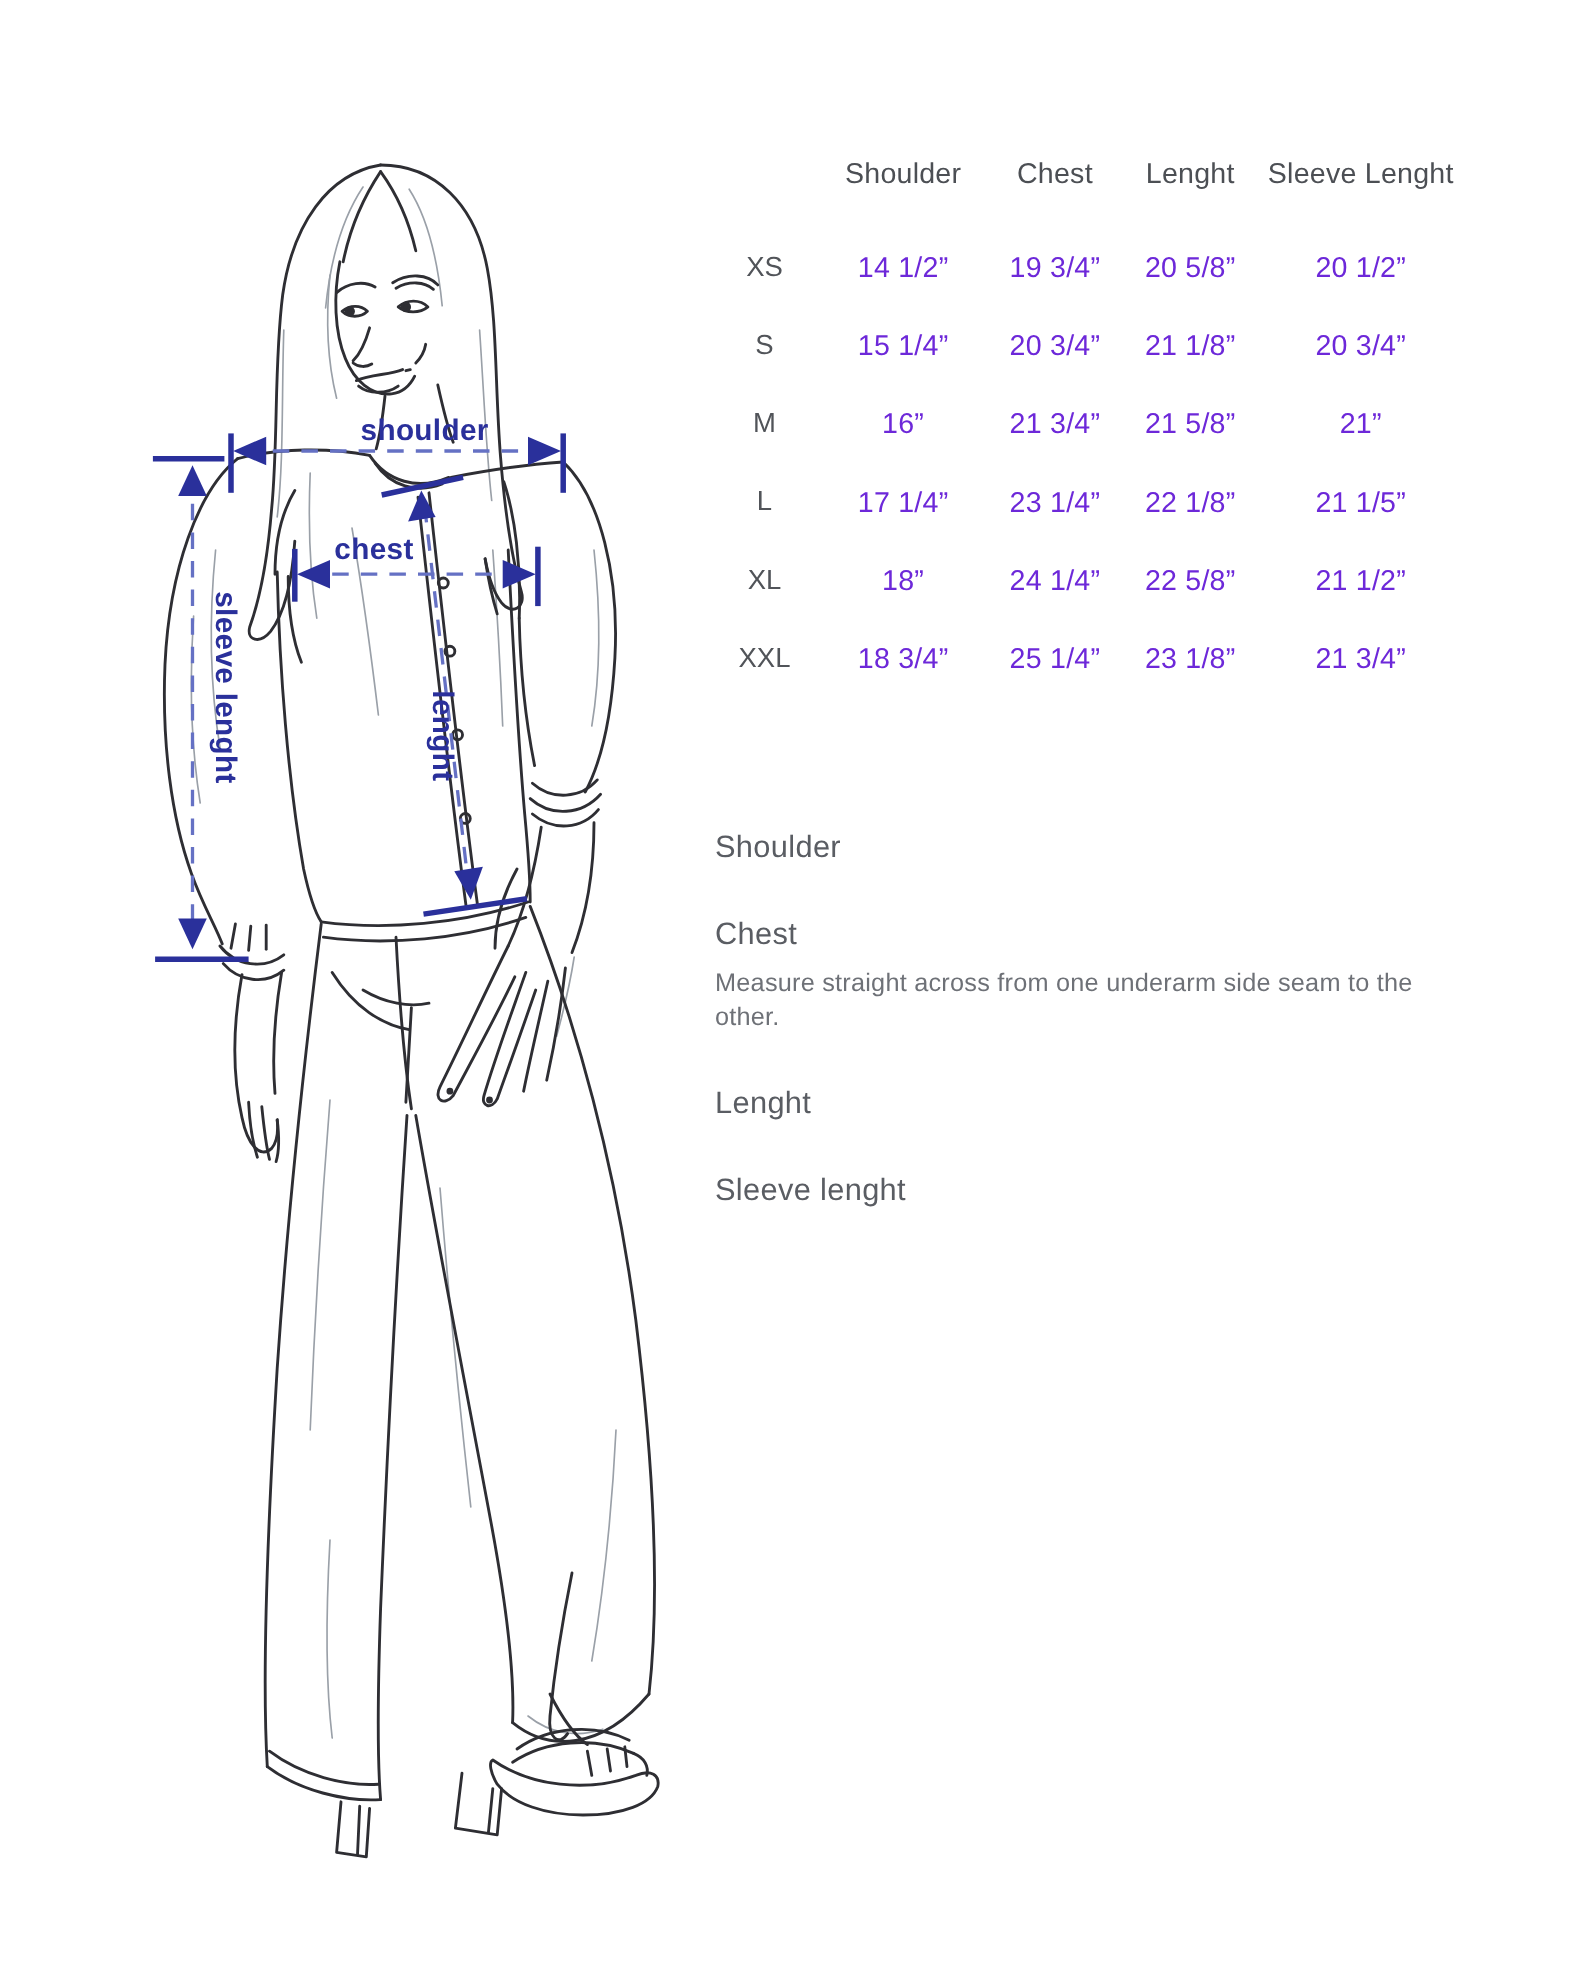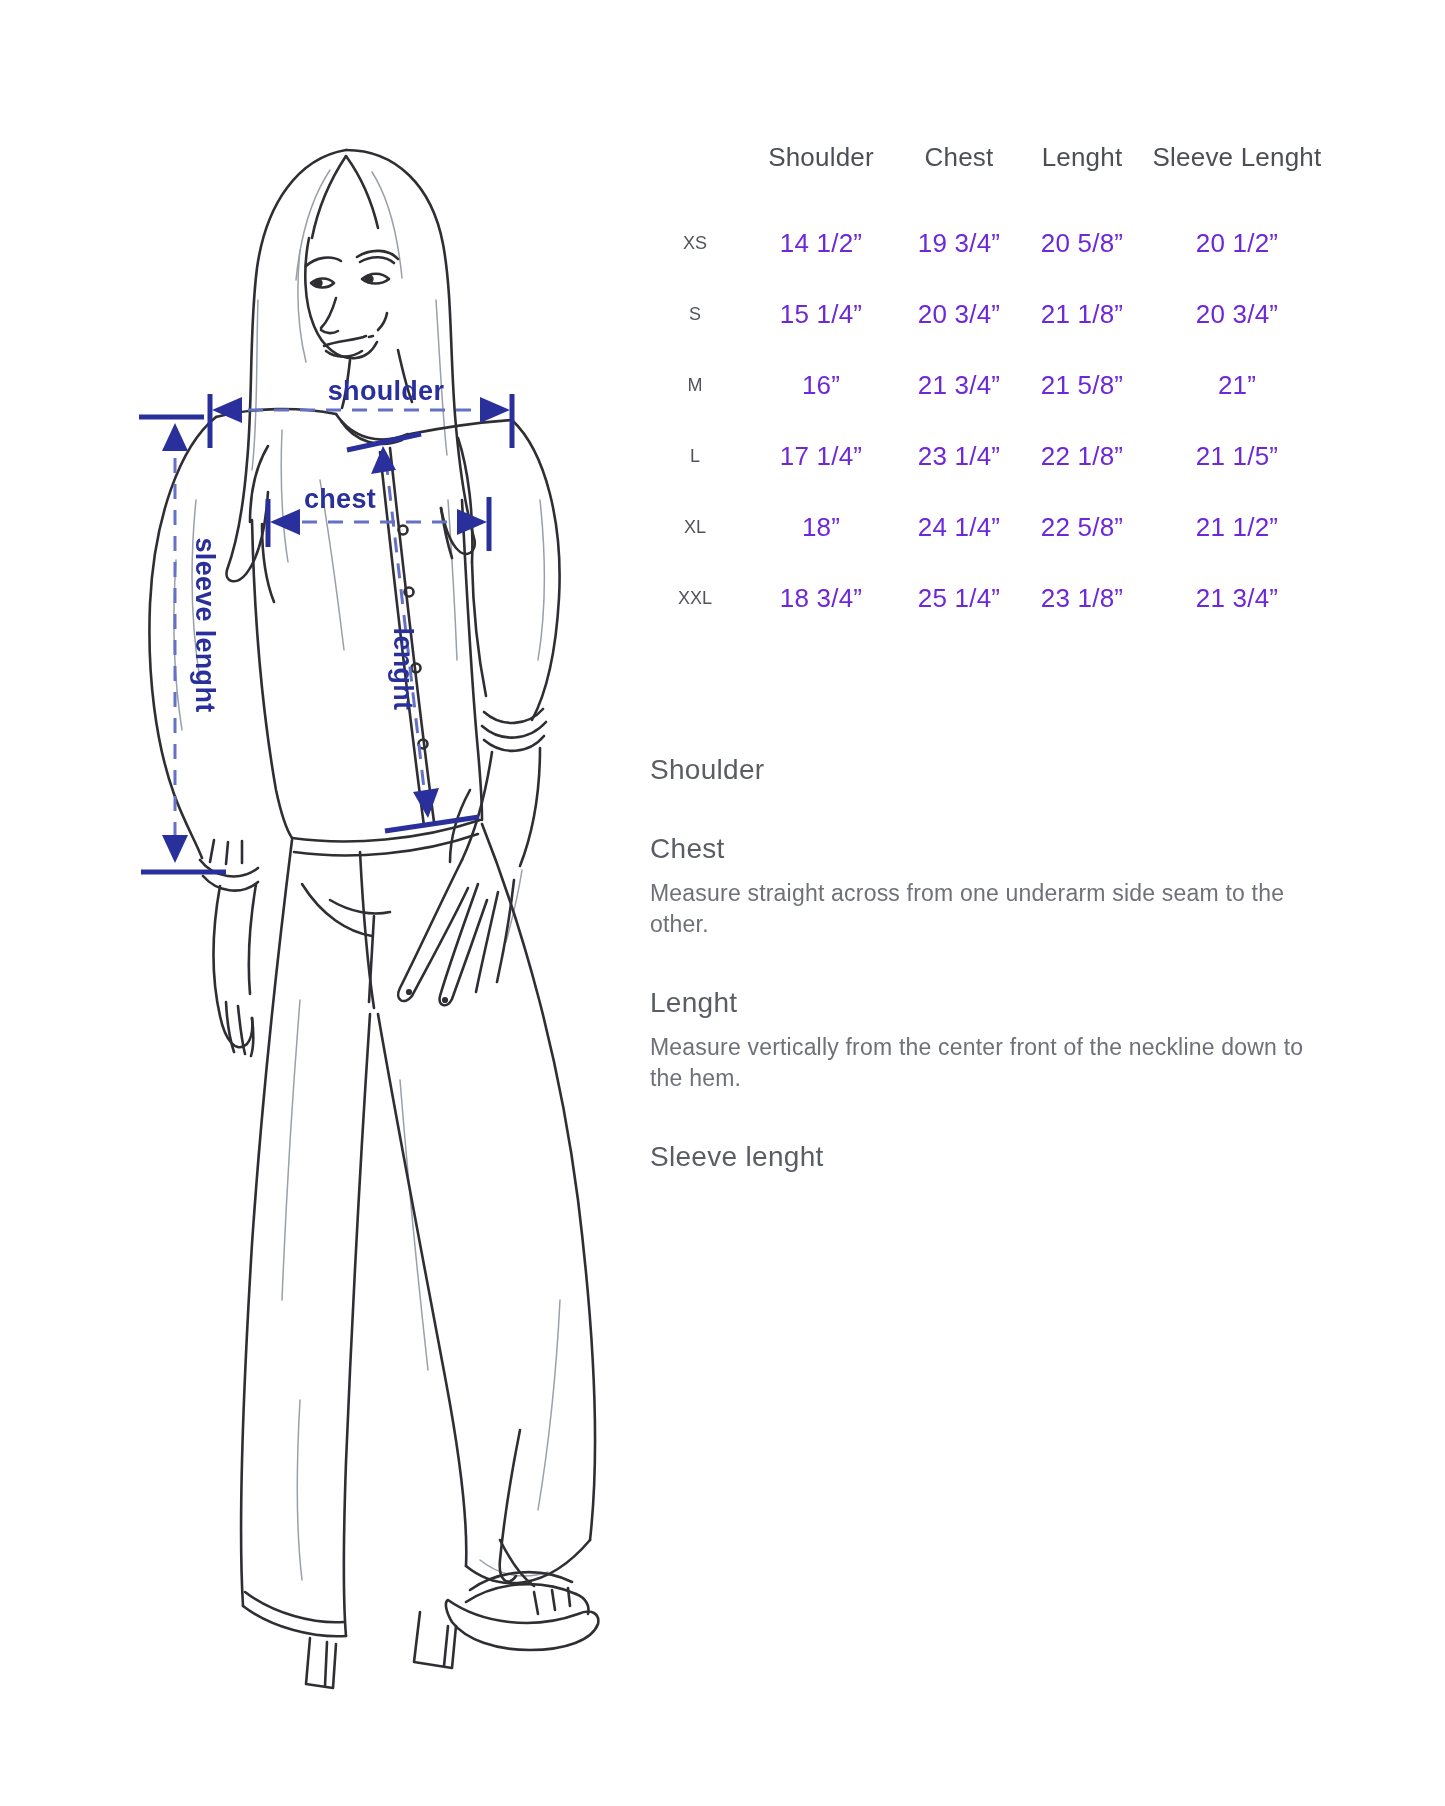--- a/index.html
+++ b/index.html
@@ -36,21 +36,21 @@
   .size-table .trow  { height: 71px; }
   .size-table .th {
     text-align: center;
     font-size: 26px;
     font-weight: 500;
     color: #4c4f54;
     letter-spacing: .2px;
   }
   .size-table .size {
     text-align: center;
-    font-size: 18px;
+    font-size: 25px;
     color: #515459;
   }
   .size-table .val {
     text-align: center;
     font-size: 26px;
     color: #6d28d9;
     letter-spacing: .2px;
   }
 
   
@@ -295,18 +295,17 @@
 <div class="definitions">
   <div class="def-block">
     <div class="def-term">Shoulder</div>
   </div>
   <div class="def-block">
     <div class="def-term">Chest</div>
     <div class="def-desc">Measure straight across from one underarm side seam to the other.</div>
   </div>
   <div class="def-block">
     <div class="def-term">Lenght</div>
-    <div class="def-desc">Measure vertically from the center front of the neckline down to the hem.</div>
   </div>
   <div class="def-block">
     <div class="def-term">Sleeve lenght</div>
   </div>
 </div>
 
 </body></html>

